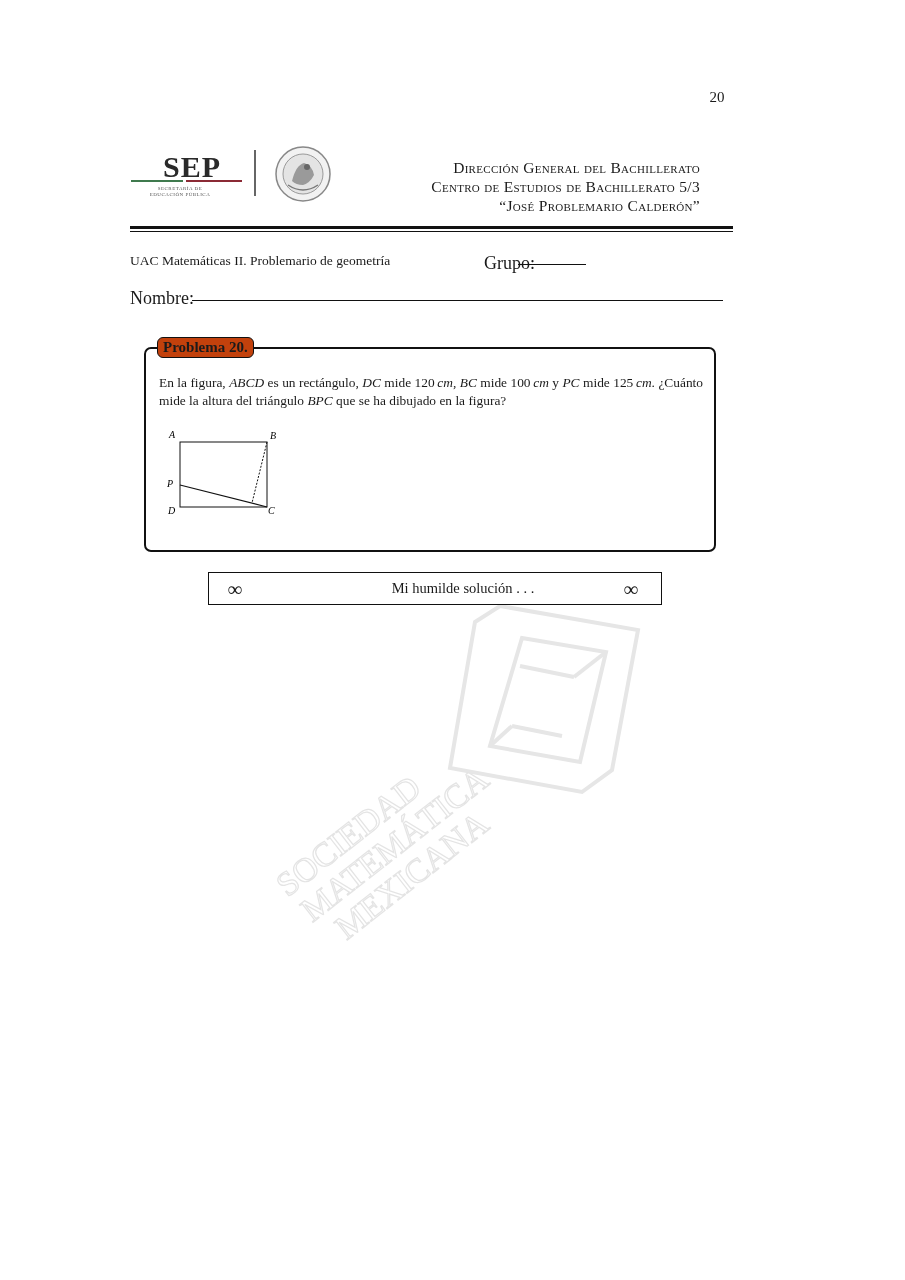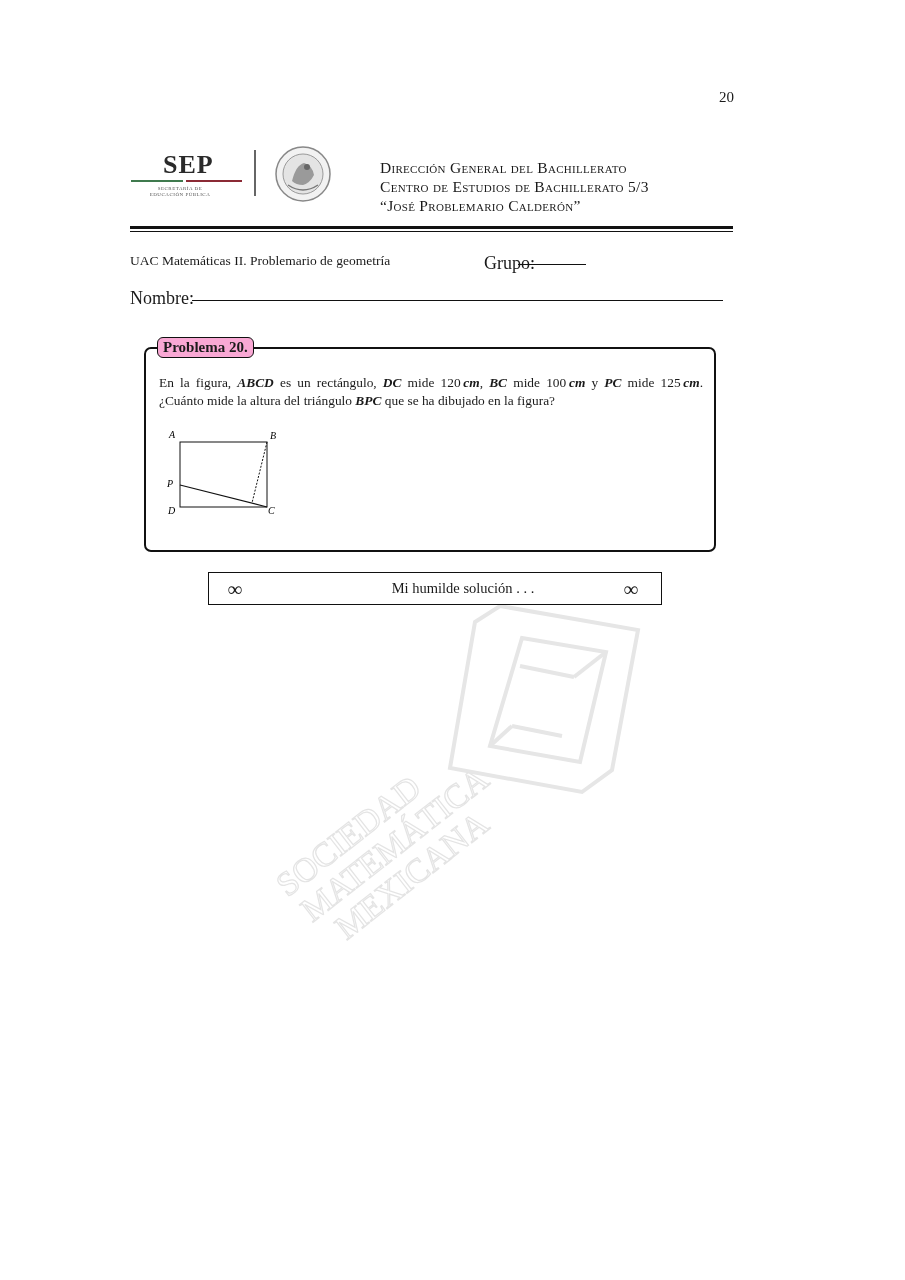--- a/index.html
+++ b/index.html
@@ -1,46 +1,46 @@
 <!DOCTYPE html>
 <html><head>
   <meta charset="utf-8">
   <style>
     html, body { margin: 0; padding: 0; background: #ffffff; }
     body { width: 905px; height: 1280px; position: relative; overflow: hidden;
            font-family: "Liberation Serif", "DejaVu Serif", serif; color: #1a1a1a; }
     .abs { position: absolute; }
-    .page-num { left: 700px; top: 89px; width: 34px; text-align: right; font-size: 15px; }
-    .sep-text { left: 163px; top: 150px; font-size: 26px; font-weight: bold; letter-spacing: 1px;
+    .page-num { left: 700px; top: 89px; width: 34px; text-align: center; font-size: 15px; }
+    .sep-text { left: 163px; top: 150px; font-size: 30px; font-weight: bold; letter-spacing: 1px;
                 font-family: "Liberation Serif", serif; color: #2a2a2a; }
     .sep-bar-green { left: 131px; top: 180px; width: 52px; height: 2px; background: #3f7a4e; }
     .sep-bar-red { left: 186px; top: 180px; width: 56px; height: 2px; background: #8b2a35; }
     .sep-sub { left: 140px; top: 186px; width: 80px; text-align: center; font-size: 5px; line-height: 6px;
                color: #555; letter-spacing: 0.5px; }
     .vsep { left: 254px; top: 150px; width: 2px; height: 46px; background: #666; }
     .seal { left: 274px; top: 145px; width: 58px; height: 58px; }
 
-    .inst { left: 380px; top: 158px; width: 320px; text-align: left; font-size: 15.5px;
+    .inst { left: 380px; top: 158px; width: 320px; text-align: right; font-size: 15.5px;
             line-height: 19px; font-variant: small-caps; letter-spacing: 0.3px; }
     .rule1 { left: 130px; top: 226px; width: 603px; height: 3px; background: #111; }
     .rule2 { left: 130px; top: 231px; width: 603px; height: 1px; background: #111; }
 
     .uac { left: 130px; top: 253px; font-size: 13.5px; }
     .grupo { left: 484px; top: 253px; font-size: 18px; }
     .grupo-line { left: 518px; top: 264px; width: 68px; height: 1px; background: #111; }
     .nombre { left: 130px; top: 288px; font-size: 18px; }
     .nombre-line { left: 192px; top: 300px; width: 531px; height: 1px; background: #111; }
 
     
     .pbox { left: 144px; top: 347px; width: 572px; height: 205px; border: 2px solid #111; border-radius: 7px;
             box-sizing: border-box; }
     .ptitle { left: 157px; top: 337px; padding: 1px 5px; border: 1.5px solid #111; border-radius: 6px;
-              background: #f9a8d4; font-weight: bold; font-size: 15px; }
+              background: #c2410c; font-weight: bold; font-size: 15px; }
     .ptext { left: 159px; top: 374px; width: 544px; font-size: 13.4px; line-height: 18px; text-align: justify; }
-    .ptext i { font-style: italic; font-weight: bold; }
+    .ptext i { font-style: italic; }
     .figure { left: 160px; top: 425px; width: 130px; height: 95px; }
 
     
     .sbox { left: 208px; top: 572px; width: 454px; height: 33px; border: 1px solid #111; box-sizing: border-box; }
     .inf-left { left: 228px; top: 578px; font-size: 20px; font-weight: bold; }
     .inf-right { left: 624px; top: 578px; font-size: 20px; font-weight: bold; }
     .stext { left: 208px; top: 580px; width: 454px; text-align: center; font-size: 14.5px; padding-left: 28px; }
 
     
     .wm { left: 270px; top: 600px; width: 380px; height: 370px; }

